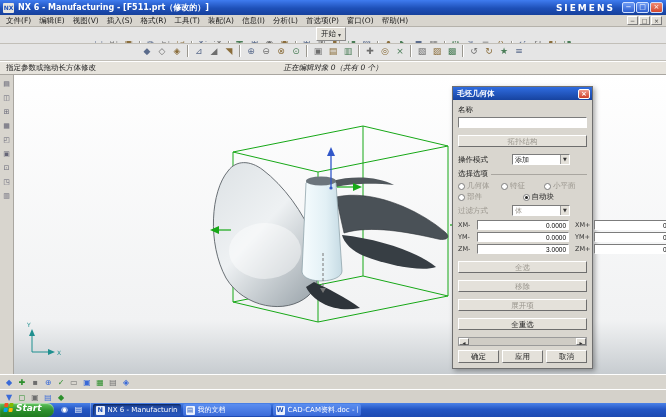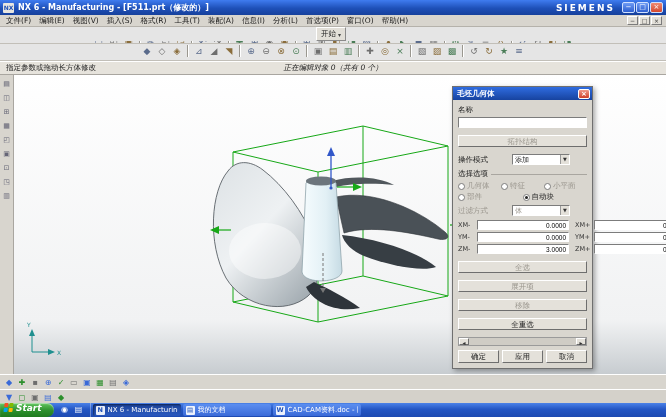--- a/index.html
+++ b/index.html
@@ -404,22 +404,22 @@
                 <span class="field-label">ZM-</span>
                 <input class="field-input" value="3.0000" style="">
               </div>
               <div class="field">
                 <span class="field-label">ZM+</span>
                 <input class="field-input" value="0.0000" style="">
               </div>
             </div>
           <div>
               <div class="btn wide disabled">全选</div>
+              <div class="btn wide disabled">移除</div>
               <div class="btn wide disabled">展开项</div>
-              <div class="btn wide disabled">移除</div>
               <div class="btn wide">全重选</div>
             </div>
           <div class="hscroll">
             <span class="hs-btn">◂</span>
             <span class="hs-track"></span>
             <span class="hs-btn">▸</span>
           </div>
           <div class="footer">
               <div class="btn fbtn">确定</div>
               <div class="btn fbtn">应用</div>

